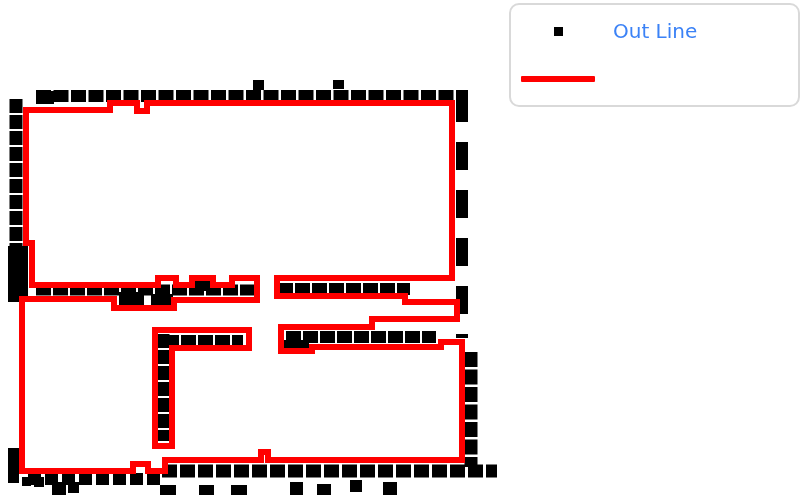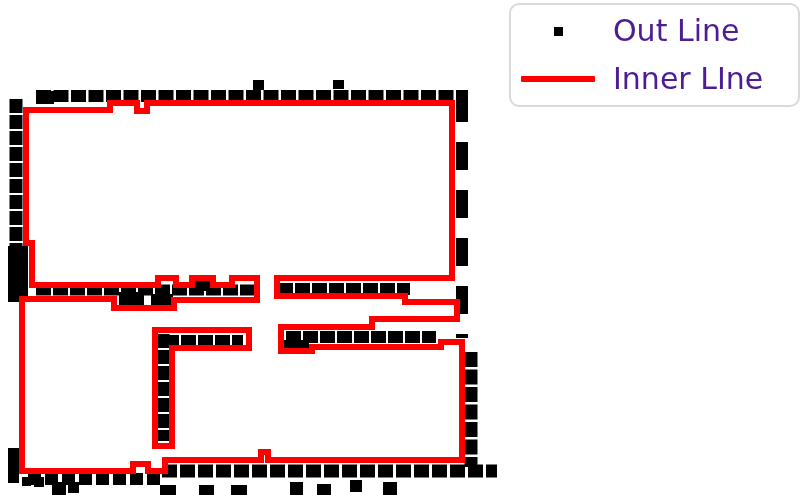--- a/index.html
+++ b/index.html
@@ -11,21 +11,21 @@
   #plan-svg{position:absolute;left:0;top:0}
   .legend{
     position:absolute;left:509px;top:3px;width:291px;height:104px;
     background:#ffffff;border:2px solid #d9d9d9;border-radius:10px;
     box-sizing:border-box;display:flex;flex-direction:column;justify-content:center;
   }
   .legend-row{display:flex;align-items:center;height:48px}
   .marker-box{width:76px;margin-left:9px;display:flex;align-items:center;justify-content:center;flex:none}
   .sq{width:9px;height:9px;background:#000}
   .ln{width:74px;height:6px;background:#f00;border-radius:1px}
-  .legend-label{margin-left:17px;font-size:30px;color:#4c1d95;line-height:1;white-space:nowrap}
+  .legend-label{margin-left:17px;font-size:20px;color:#3b82f6;line-height:1;white-space:nowrap}
 </style>
 </head>
 <body>
 
 <div class="canvas">
 
   <svg id="plan-svg" viewBox="0 0 800 495" width="800" height="495">
       <line x1="36" y1="96" x2="466" y2="96" stroke="#000000" stroke-width="12" stroke-dasharray="15 2.5"></line>
       <line x1="16" y1="99" x2="16" y2="302" stroke="#000000" stroke-width="13" stroke-dasharray="14 2"></line>
       <line x1="462" y1="94" x2="462" y2="338" stroke="#000000" stroke-width="12" stroke-dasharray="28 20"></line>
@@ -66,17 +66,16 @@
     <div class="legend-row">
       <span class="marker-box">
           <span class="sq" style="background: rgb(0, 0, 0);"></span>
         </span>
       <span class="legend-label">Out Line</span>
     </div>
     <div class="legend-row">
       <span class="marker-box">
           <span class="ln" style="background: rgb(255, 0, 0);"></span>
         </span>
-      <span class="legend-label">Inner LIne</span>
     </div>
   </div>
 
 </div>
 
 </body></html>

